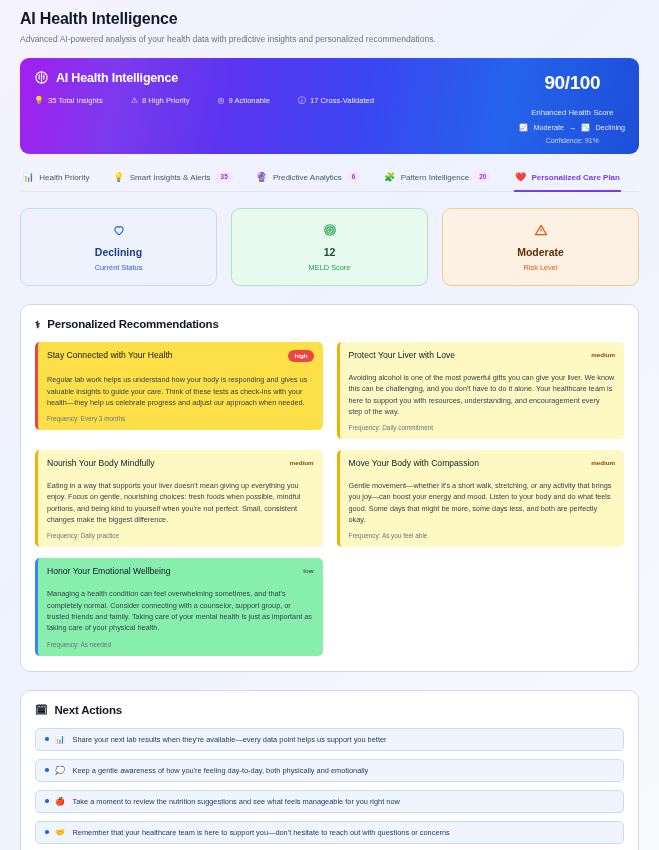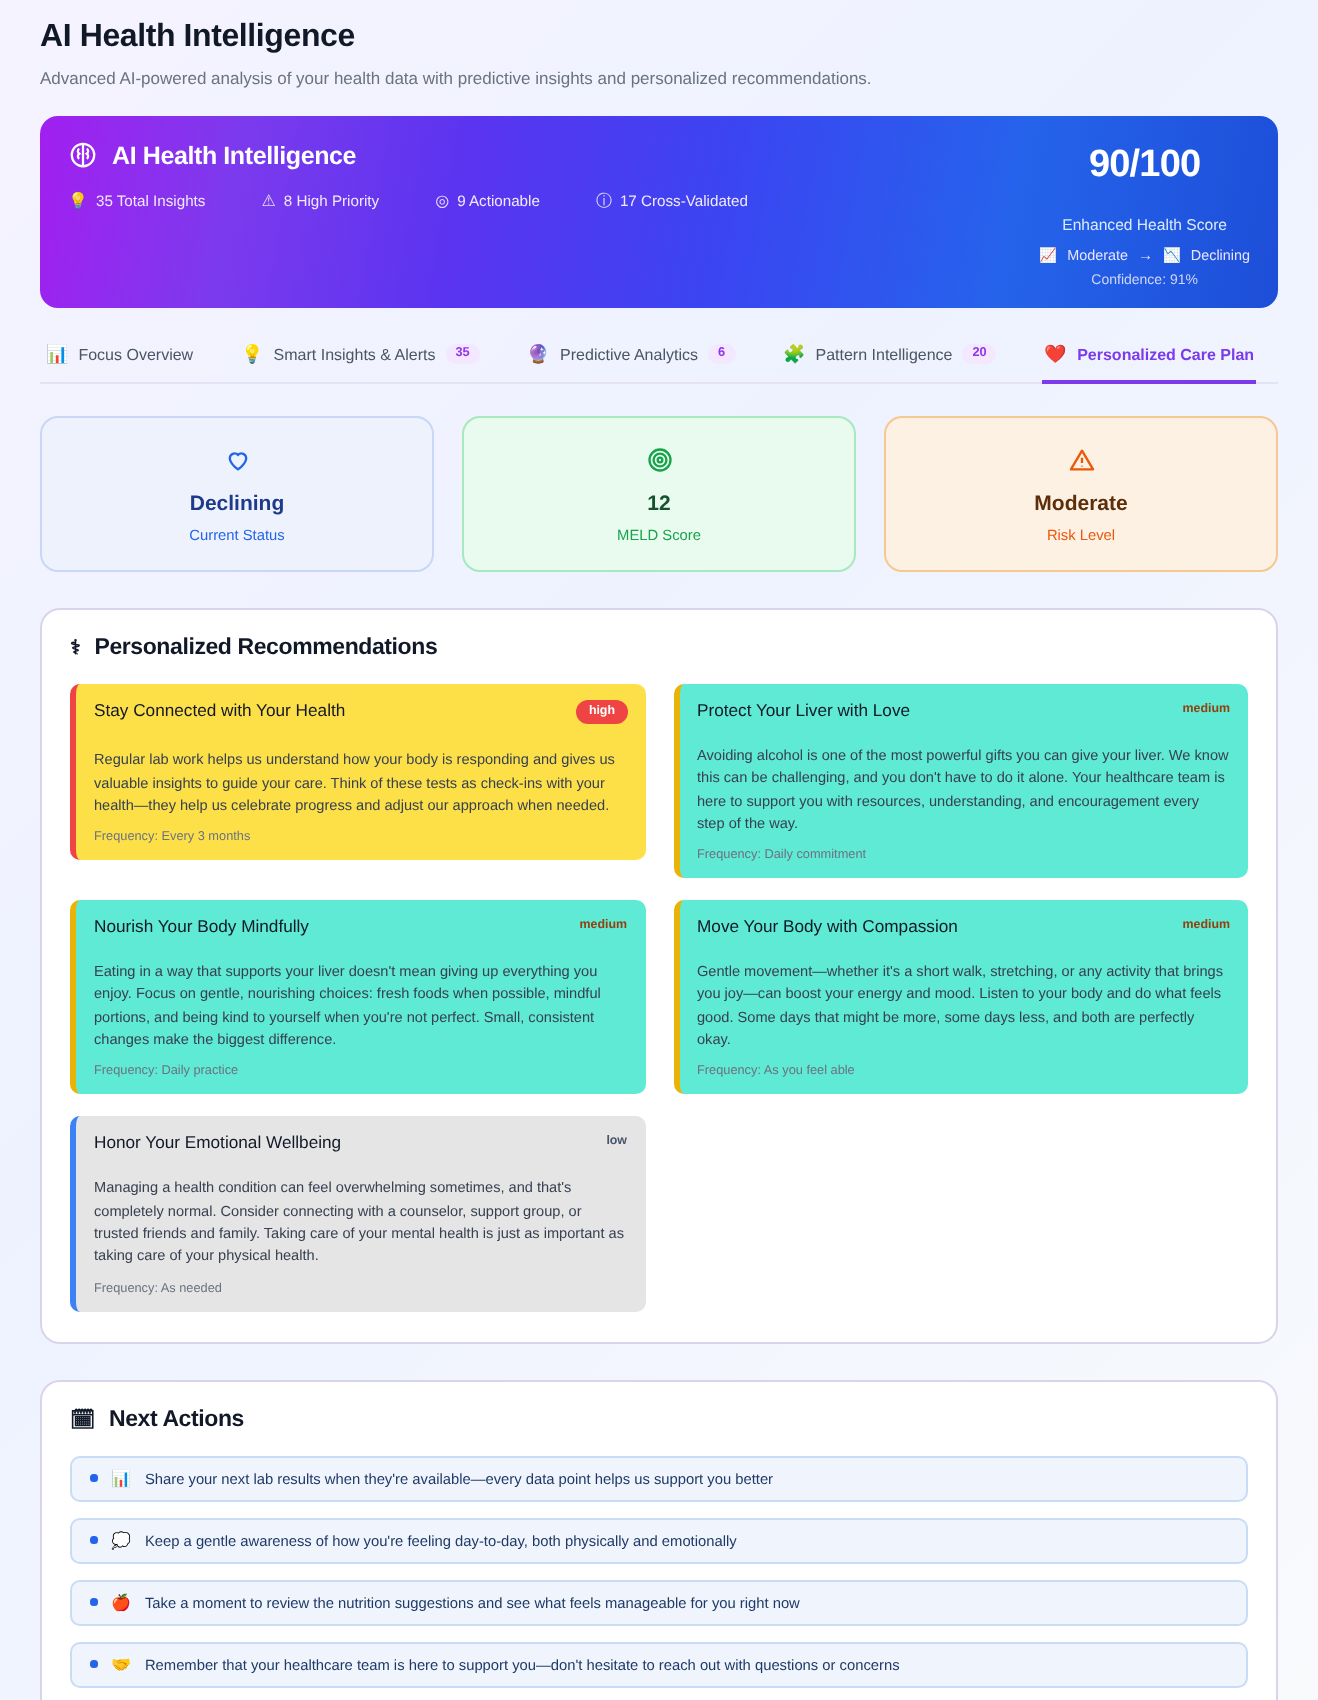--- a/index.html
+++ b/index.html
@@ -161,22 +161,22 @@
 
   .pri { font-size: 6.2px; font-weight: bold; line-height: 1; white-space: nowrap; flex: 0 0 auto; }
   .pri.high {
     background: #ef4444; color: #ffffff;
     border-radius: 8px; padding: 3px 6px;
   }
   .pri.medium { color: #92400e; padding-top: 2px; }
   .pri.low { color: #475569; padding-top: 2px; }
 
   .rec.red    { background: #fde047; border-left-color: #ef4444; }
-  .rec.yellow { background: #5eead4; border-left-color: #eab308; }
-  .rec.blue   { background: #e5e5e5; border-left-color: #3b82f6; }
+  .rec.yellow { background: #fef9c3; border-left-color: #eab308; }
+  .rec.blue   { background: #86efac; border-left-color: #3b82f6; }
 
   
   .act-list { margin-top: 12px; display: flex; flex-direction: column; gap: 8px; }
   .act {
     display: flex; align-items: center; gap: 7px;
     background: #eff4fd;
     border: 1px solid #c9dcf7;
     border-radius: 5px;
     padding: 6px 9px;
     font-size: 7.4px;
@@ -236,21 +236,21 @@
         <span>📉</span>
         <span>Declining</span>
       </div>
       <div class="conf">Confidence: 91%</div>
     </div>
   </div>
 
   <div class="tabs">
     <div class="tab">
       <span class="tic">📊</span>
-      <span>Focus Overview</span>
+      <span>Health Priority</span>
     </div>
     <div class="tab">
       <span class="tic">💡</span>
       <span>Smart Insights &amp; Alerts</span>
       <span class="tab-badge">35</span>
     </div>
     <div class="tab">
       <span class="tic">🔮</span>
       <span>Predictive Analytics</span>
       <span class="tab-badge">6</span>

